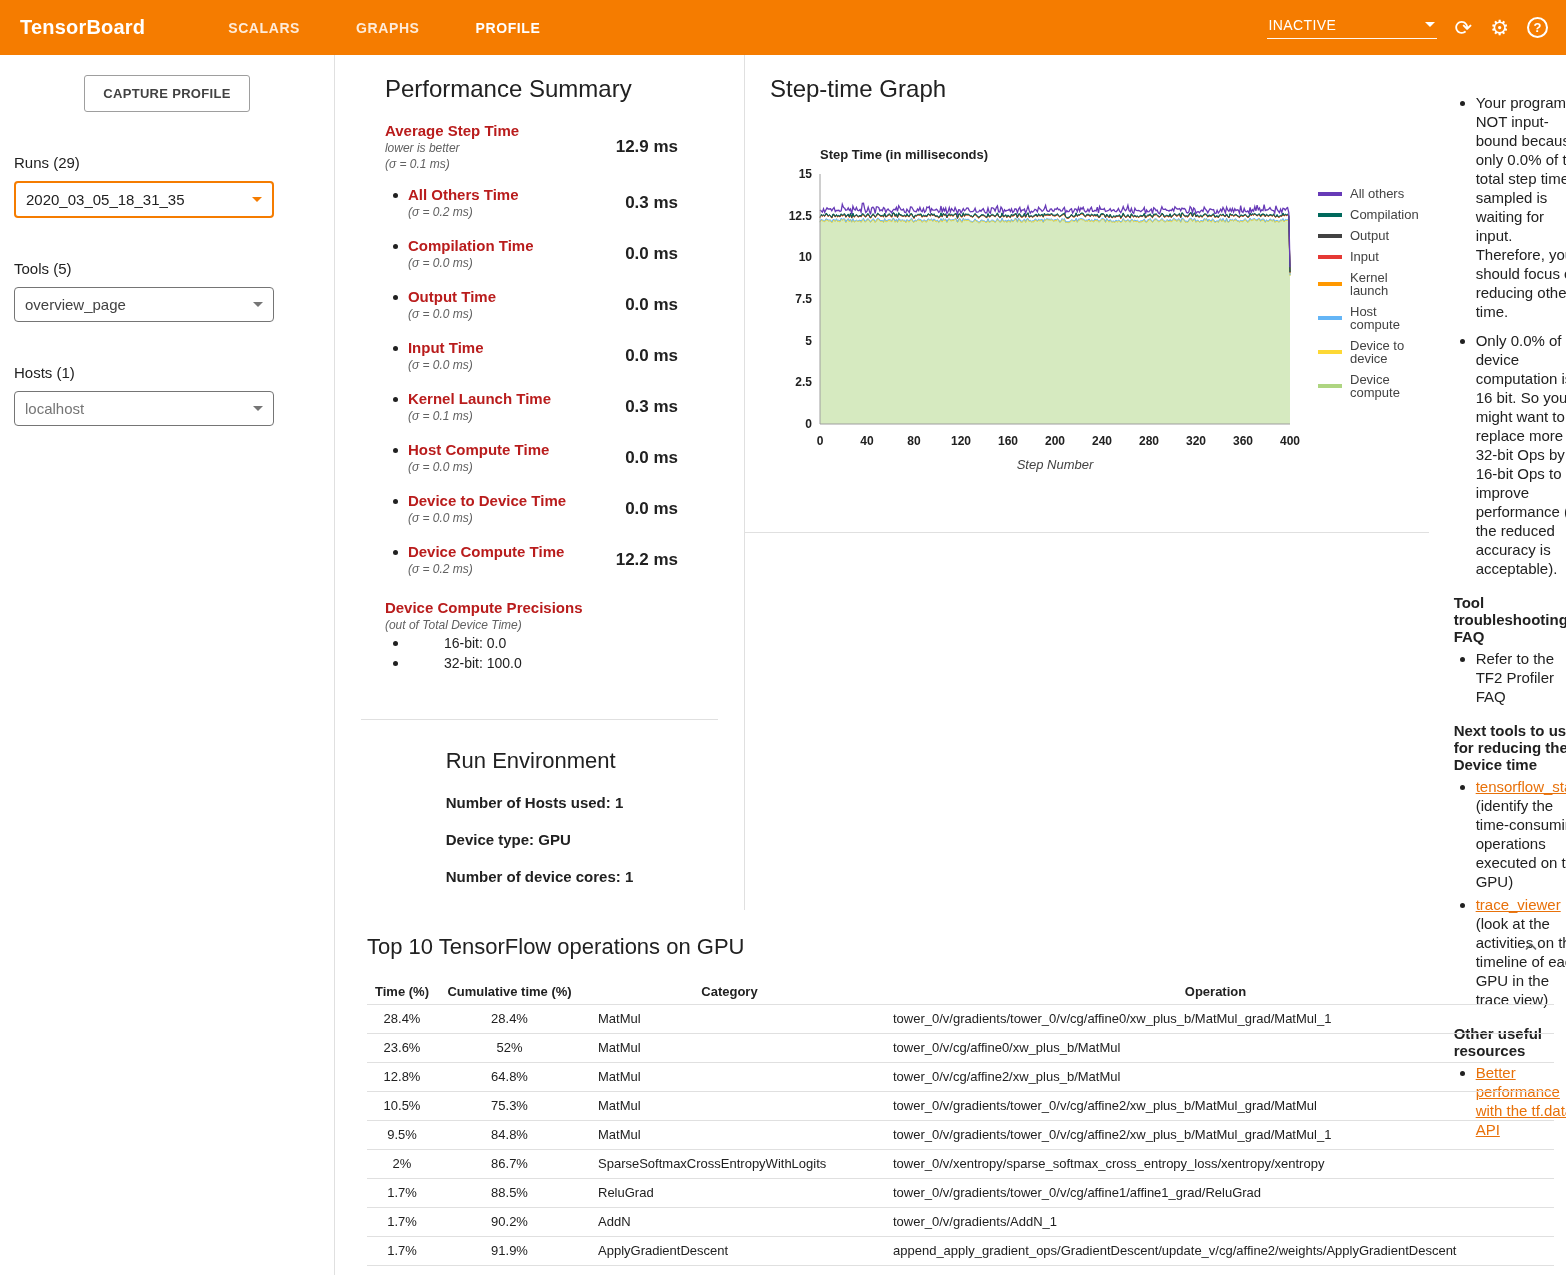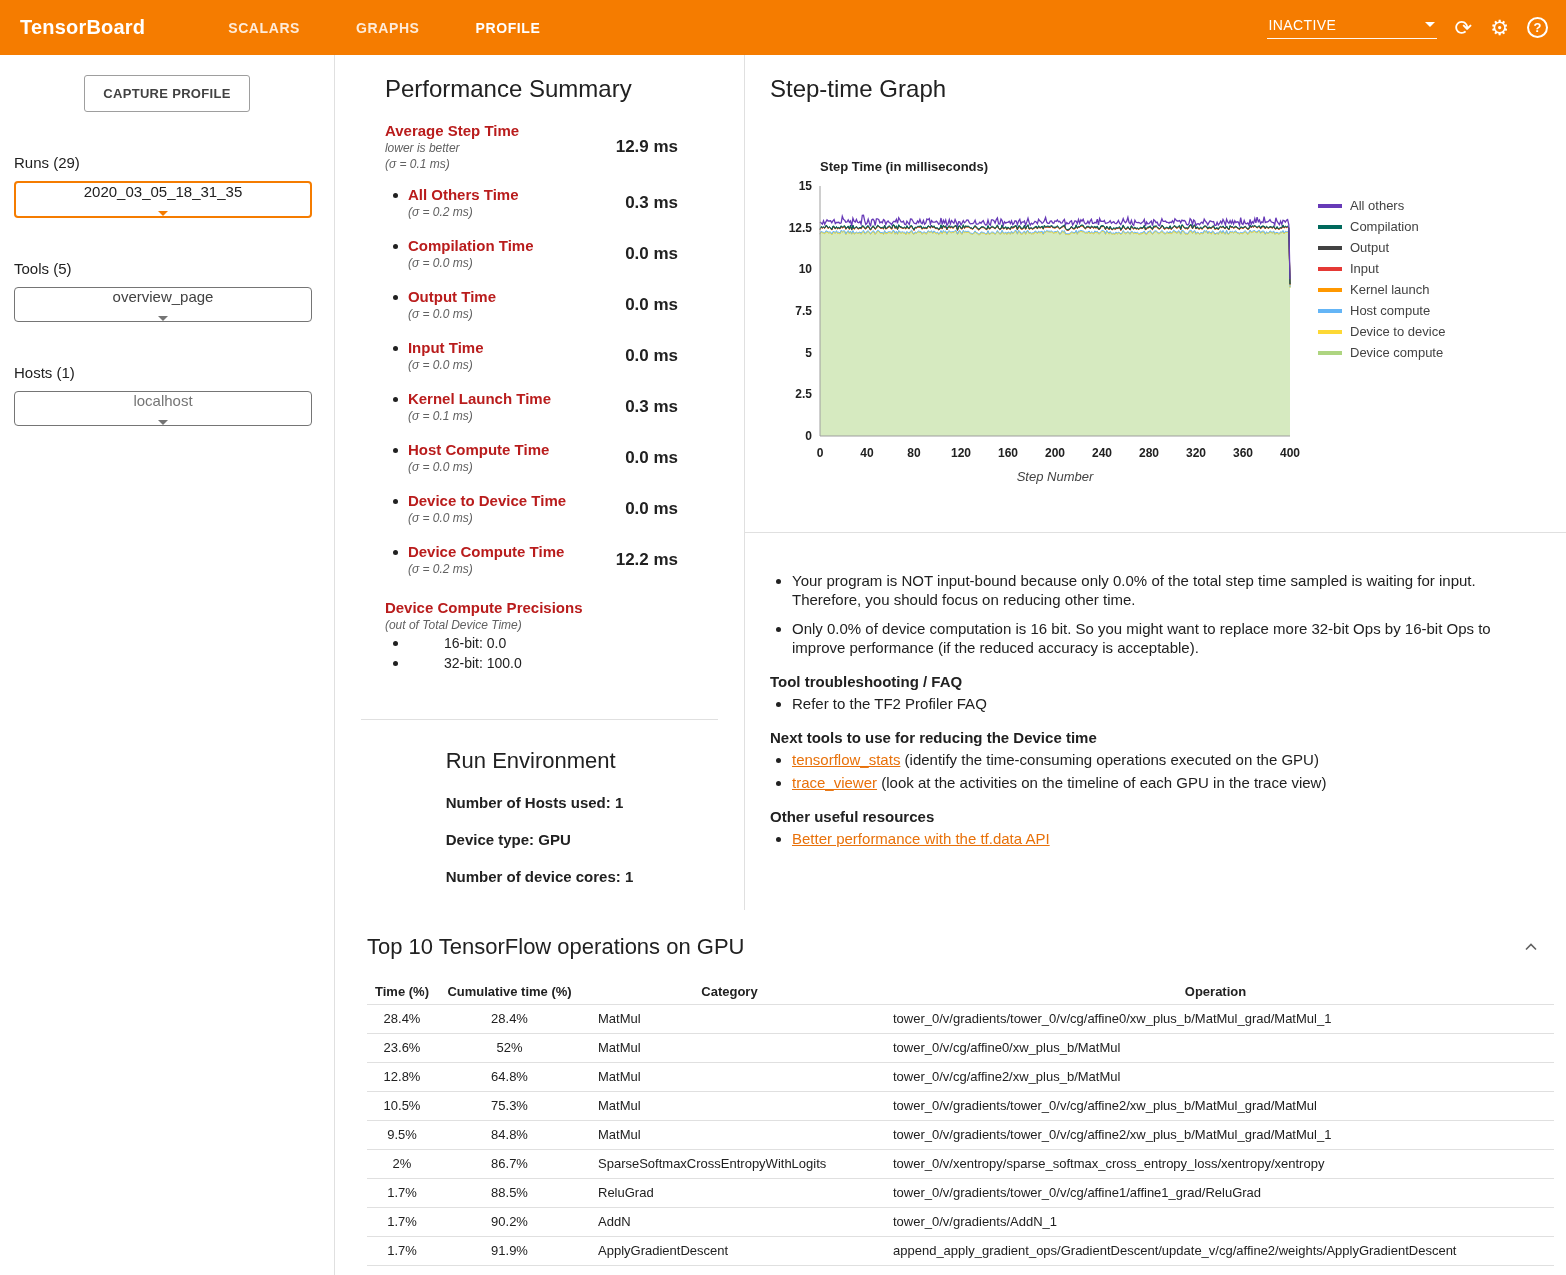--- a/index.html
+++ b/index.html
@@ -17,26 +17,26 @@
   .tri { width:0; height:0; border-left:5px solid transparent; border-right:5px solid transparent; border-top:5px solid #fff; }
   .icon-btn { background:none; border:none; color:#fff; cursor:pointer; font-size:21px; line-height:1; font-family:inherit; }
   .help-circle { width:21px; height:21px; border:2px solid #fff; border-radius:50%; display:flex; align-items:center; justify-content:center; font-size:13px; font-weight:bold; cursor:pointer; }
 
   
   .layout { display:flex; height:1220px; }
   .sidebar { width:334px; flex:none; padding-top:20px; }
   .main { flex:1; border-left:1px solid #e0e0e0; display:flex; flex-direction:column; min-width:0; }
   .top-grid { display:flex; height:855px; flex:none; }
   .perf-col { width:410px; flex:none; border-right:1px solid #e0e0e0; display:flex; flex-direction:column;align-items:center; }
-  .graph-col { flex:1; display:flex; flex-direction:column; min-width:0; }
+  .graph-col { flex:1; display:flex; min-width:0; }
 
   
   .capture-btn { display:block; margin:0 auto; padding:10px 18px; background:#fff; border:1px solid #9e9e9e; border-radius:3px; font-size:13px; font-weight:bold; letter-spacing:.3px; color:#424242; cursor:pointer; font-family:inherit; }
   .side-label { font-size:15px; color:#212121; margin:42px 0 10px 14px; }
-  .select { width:298px; margin-left:14px; height:35px; border:1px solid #757575; border-radius:4px; display:flex; align-items:center; justify-content:space-between; padding:0 10px; font-size:15px; color:#424242; cursor:pointer; background:#fff;flex-direction:column; }
+  .select { width:260px; margin-left:14px; height:35px; border:1px solid #757575; border-radius:4px; display:flex; align-items:center; justify-content:space-between; padding:0 10px; font-size:15px; color:#424242; cursor:pointer; background:#fff; }
   .select.accent { border:2px solid #f57c00; height:37px; color:#212121; }
   .tri.orange { border-top-color:#f57c00; }
   .tri.gray { border-top-color:#757575; }
 
   
   .section-title { font-size:24px; font-weight:normal; color:#212121; }
   .perf-summary { height:665px; border-bottom:1px solid #e0e0e0; padding:20px 40px 0 24px; }
   .metrics { margin-top:14px; }
   .metric { display:flex; align-items:center; min-height:51px; }
   .metric.first { min-height:60px; }
@@ -49,21 +49,21 @@
   .precisions { margin-top:14px; }
   .prec-item { display:flex; align-items:flex-start; padding-left:8px; font-size:14px; line-height:20px;gap:36px; }
   .prec-item .dot { margin-top:8px; }
 
   
   .run-env { padding:28px 24px 0; flex:1; }
   .env-line { font-size:15px; margin:20px 0 0;font-weight:bold; }
 
   
   .step-graph { height:478px; border-bottom:1px solid #e0e0e0; padding:20px 10px 0 25px; }
-  .chart-area { display:flex; margin-top:56px; }
+  .chart-area { display:flex; margin-top:44px; }
   .chart-title { font-size:13px; font-weight:bold; margin-left:50px; color:#212121; }
   .legend { margin:40px 0 0 14px; }
   .legend-item { display:flex; align-items:center; gap:8px; margin-bottom:8px; font-size:13px; color:#424242; line-height:13px; }
   .swatch { width:24px; height:4px; flex:none; }
 
   
   .recommendation { padding:24px 30px 0 25px; flex:1; }
   .rec-list { margin:14px 0 0; padding-left:22px; list-style:disc; }
   .rec-list li { font-size:15px; line-height:19px; margin-bottom:10px; max-width:760px; }
   .rec-h { font-size:15px; font-weight:bold; margin:16px 0 4px; }

